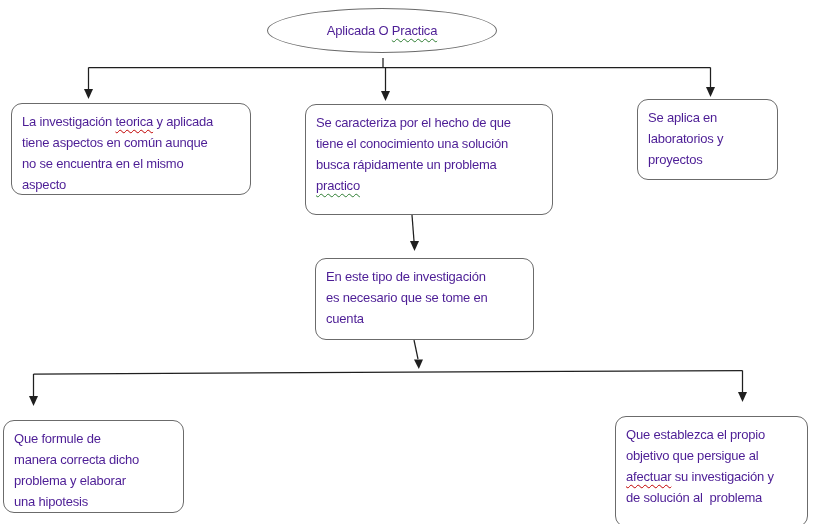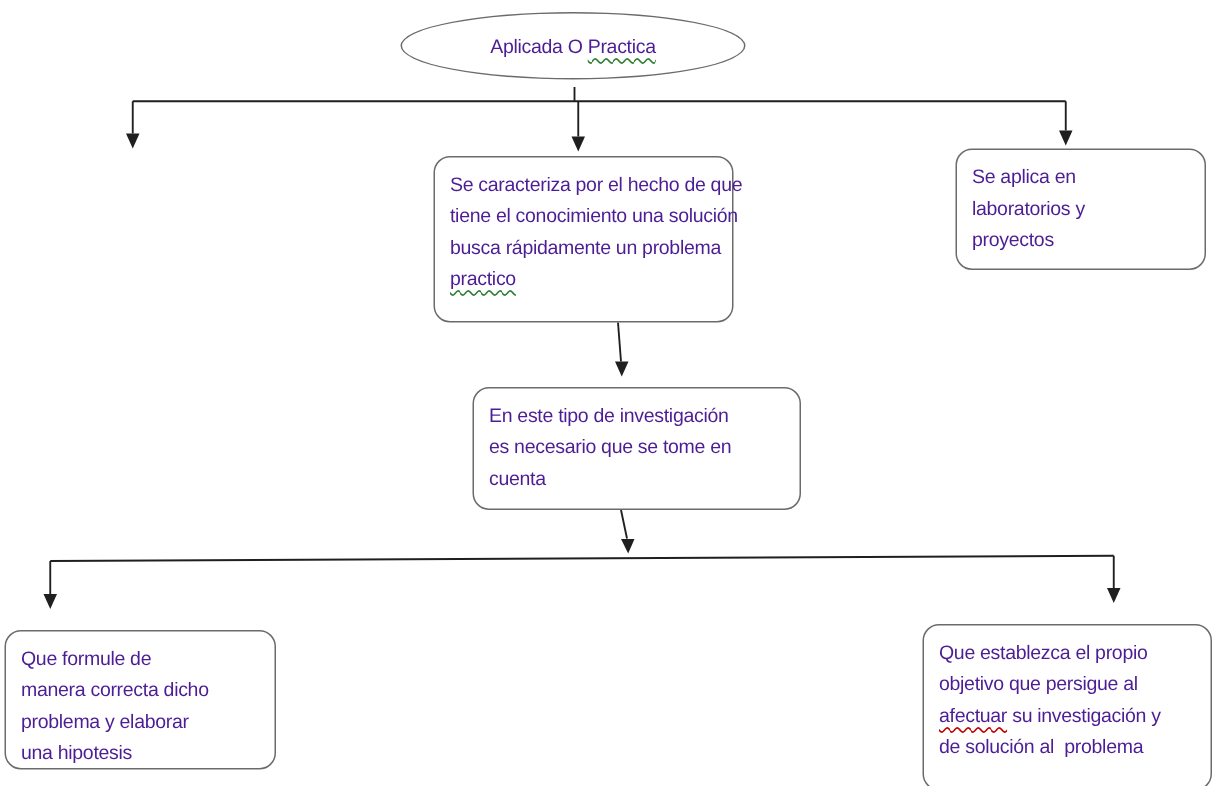--- a/index.html
+++ b/index.html
@@ -61,22 +61,22 @@
     text-decoration: underline;
     text-decoration-style: wavy;
     text-decoration-color: var(--spell-green);
     text-decoration-thickness: 1px;
     text-underline-offset: 3px;
   }
 
   
   #root-node   { left: 267px; top: 8px;   width: 230px; height: 45px; }
   #node-a      { left: 11px;  top: 103px; width: 240px; height: 92px; }
-  #node-b      { left: 289px; top: 104px; width: 200px; height: 111px; }
-  #node-c      { left: 637px; top: 99px;  width: 167px; height: 81px; }
+  #node-b      { left: 305px; top: 104px; width: 248px; height: 111px; }
+  #node-c      { left: 637px; top: 99px;  width: 141px; height: 81px; }
   #node-d      { left: 315px; top: 258px; width: 219px; height: 82px; }
   #node-e      { left: 3px;   top: 420px; width: 181px; height: 93px; }
   #node-f      { left: 615px; top: 416px; width: 193px; height: 111px; }
 </style>
 </head>
 <body>
 
 <div id="canvas">
 
   <svg id="wires" width="814" height="524" viewBox="0 0 814 524">
@@ -123,20 +123,26 @@
     <g>
       <line class="cline" x1="742.5" y1="370.5" x2="742.5" y2="392"></line>
       <path class="ahead" d="M742.5,402 L738,392 L747,392 Z"></path>
     </g>
   </svg>
 
   <div class="ellipse" id="root-node">
     <span>Aplicada O </span><span class="wavy-green">Practica</span>
   </div>
 
+  <div class="node" id="node-a">
+    <div class="bline"><span>La investigación </span><span class="wavy-red">teorica</span><span> y aplicada</span></div>
+    <div class="bline">tiene aspectos en común aunque</div>
+    <div class="bline">no se encuentra en el mismo</div>
+    <div class="bline">aspecto</div>
+  </div>
 
   <div class="node" id="node-b">
     <div class="bline">Se caracteriza por el hecho de que</div>
     <div class="bline">tiene el conocimiento una solución</div>
     <div class="bline">busca rápidamente un problema</div>
     <div class="bline"><span class="wavy-green">practico</span></div>
   </div>
 
   <div class="node" id="node-c">
     <div class="bline">Se aplica en</div>

